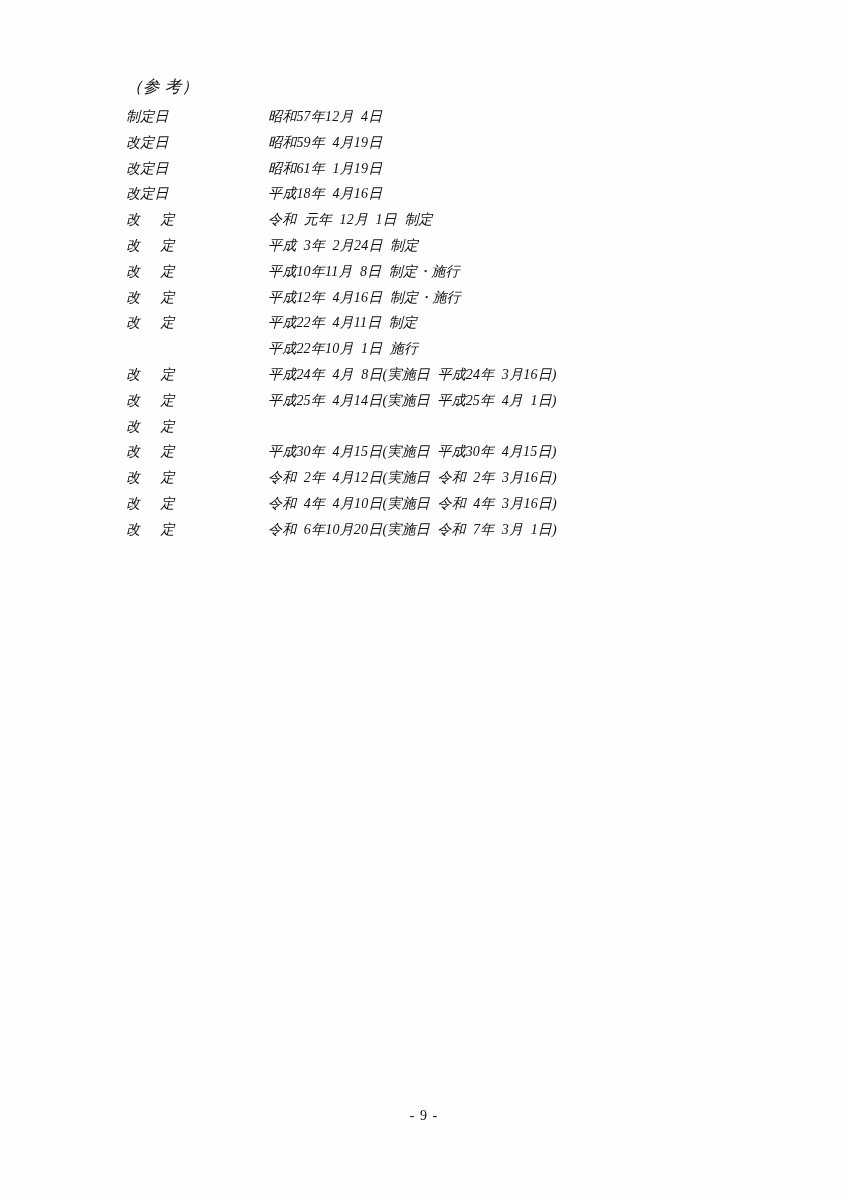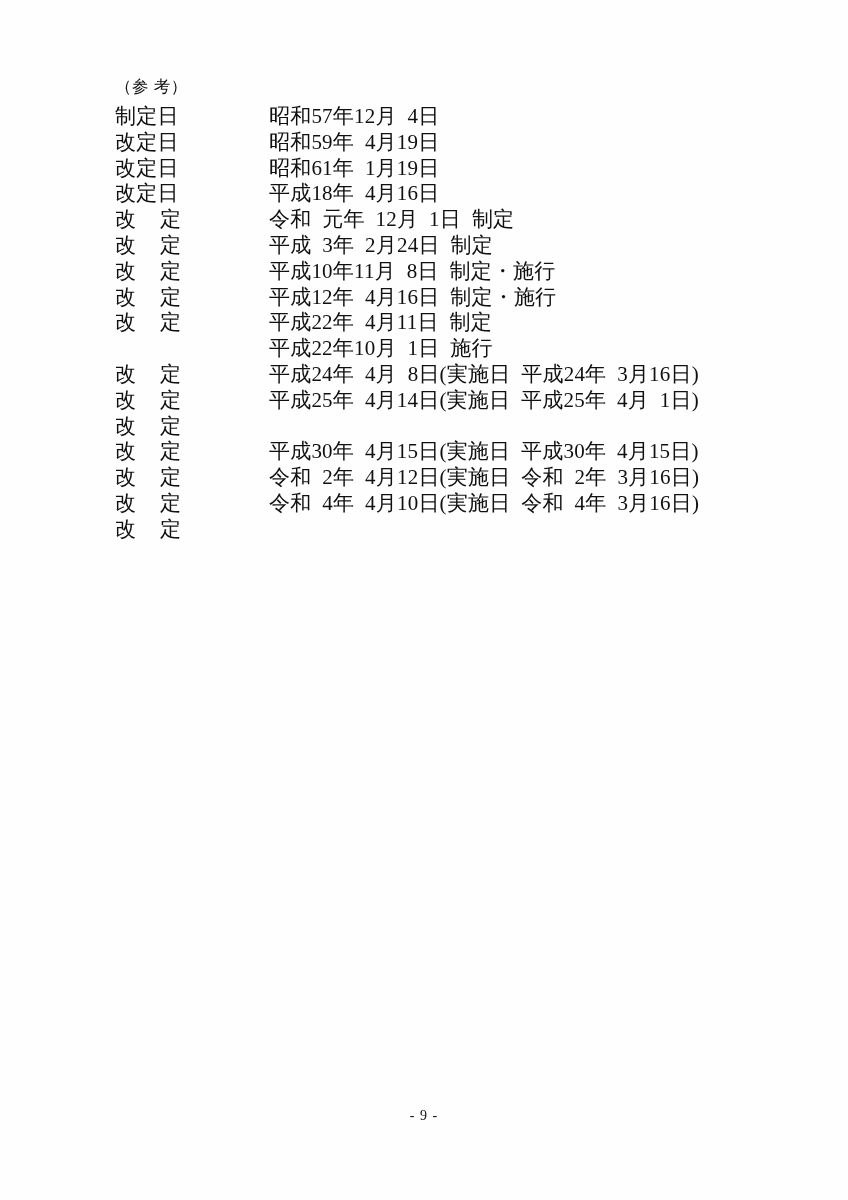--- a/index.html
+++ b/index.html
@@ -18,34 +18,35 @@
   .page {
     position: absolute;
     left: 0;
     top: 0;
     width: 848px;
     height: 1200px;
     background: #fefefe;
   }
   .content {
     position: absolute;
-    left: 115px;
+    left: 126px;
     top: 74px;
     width: 600px;
+    font-style: italic;
   }
   .heading {
     font-size: 16.5px;
     line-height: 26px;
     letter-spacing: 0.5px;
     margin-bottom: 4px;
   }
   .entry {
     display: flex;
     align-items: baseline;
-    font-size: 21px;
+    font-size: 14px;
     line-height: 25.8px;
     white-space: pre;
     gap: 38px;
   }
   .entry .label {
     width: 66px;
     flex: 0 0 66px;
     letter-spacing: 0.2px;
   }
   .entry .label.spaced {
@@ -57,21 +58,21 @@
     width: 0px;
     flex: 0 0 0px;
   }
   .entry .body {
     flex: 0 1 auto;
     letter-spacing: 0.2px;
   }
   .entry.cont .label {
     visibility: hidden;
   }
-  .indent-0 .body { margin-left: 12px; }
+  .indent-0 .body { margin-left: 0px; }
   .footer {
     position: absolute;
     left: 0;
     top: 1108px;
     width: 848px;
     text-align: center;
     font-size: 14px;
     letter-spacing: 1px;
   }
 </style>
@@ -91,17 +92,17 @@
         <div class="entry indent-0"><span class="label spaced">改  定</span><span class="gap"></span><span class="body">平成10年11月  8日  制定・施行</span></div>
         <div class="entry indent-0"><span class="label spaced">改  定</span><span class="gap"></span><span class="body">平成12年  4月16日  制定・施行</span></div>
         <div class="entry indent-0"><span class="label spaced">改  定</span><span class="gap"></span><span class="body">平成22年  4月11日  制定</span></div>
         <div class="entry indent-0 cont"><span class="label spaced"></span><span class="gap"></span><span class="body">平成22年10月  1日  施行</span></div>
         <div class="entry indent-0"><span class="label spaced">改  定</span><span class="gap"></span><span class="body">平成24年  4月  8日(実施日  平成24年  3月16日)</span></div>
         <div class="entry indent-0"><span class="label spaced">改  定</span><span class="gap"></span><span class="body">平成25年  4月14日(実施日  平成25年  4月  1日)</span></div>
         <div class="entry indent-0"><span class="label spaced">改  定</span><span class="gap"></span></div>
         <div class="entry indent-0"><span class="label spaced">改  定</span><span class="gap"></span><span class="body">平成30年  4月15日(実施日  平成30年  4月15日)</span></div>
         <div class="entry indent-0"><span class="label spaced">改  定</span><span class="gap"></span><span class="body">令和  2年  4月12日(実施日  令和  2年  3月16日)</span></div>
         <div class="entry indent-0"><span class="label spaced">改  定</span><span class="gap"></span><span class="body">令和  4年  4月10日(実施日  令和  4年  3月16日)</span></div>
-        <div class="entry indent-0"><span class="label spaced">改  定</span><span class="gap"></span></div>
+        <div class="entry indent-0"><span class="label spaced">改  定</span><span class="gap"></span><span class="body">令和  6年10月20日(実施日  令和  7年  3月  1日)</span></div>
       </div>
   </div>
   <div class="footer">- 9 -</div>
 </div>
 
 </body></html>

